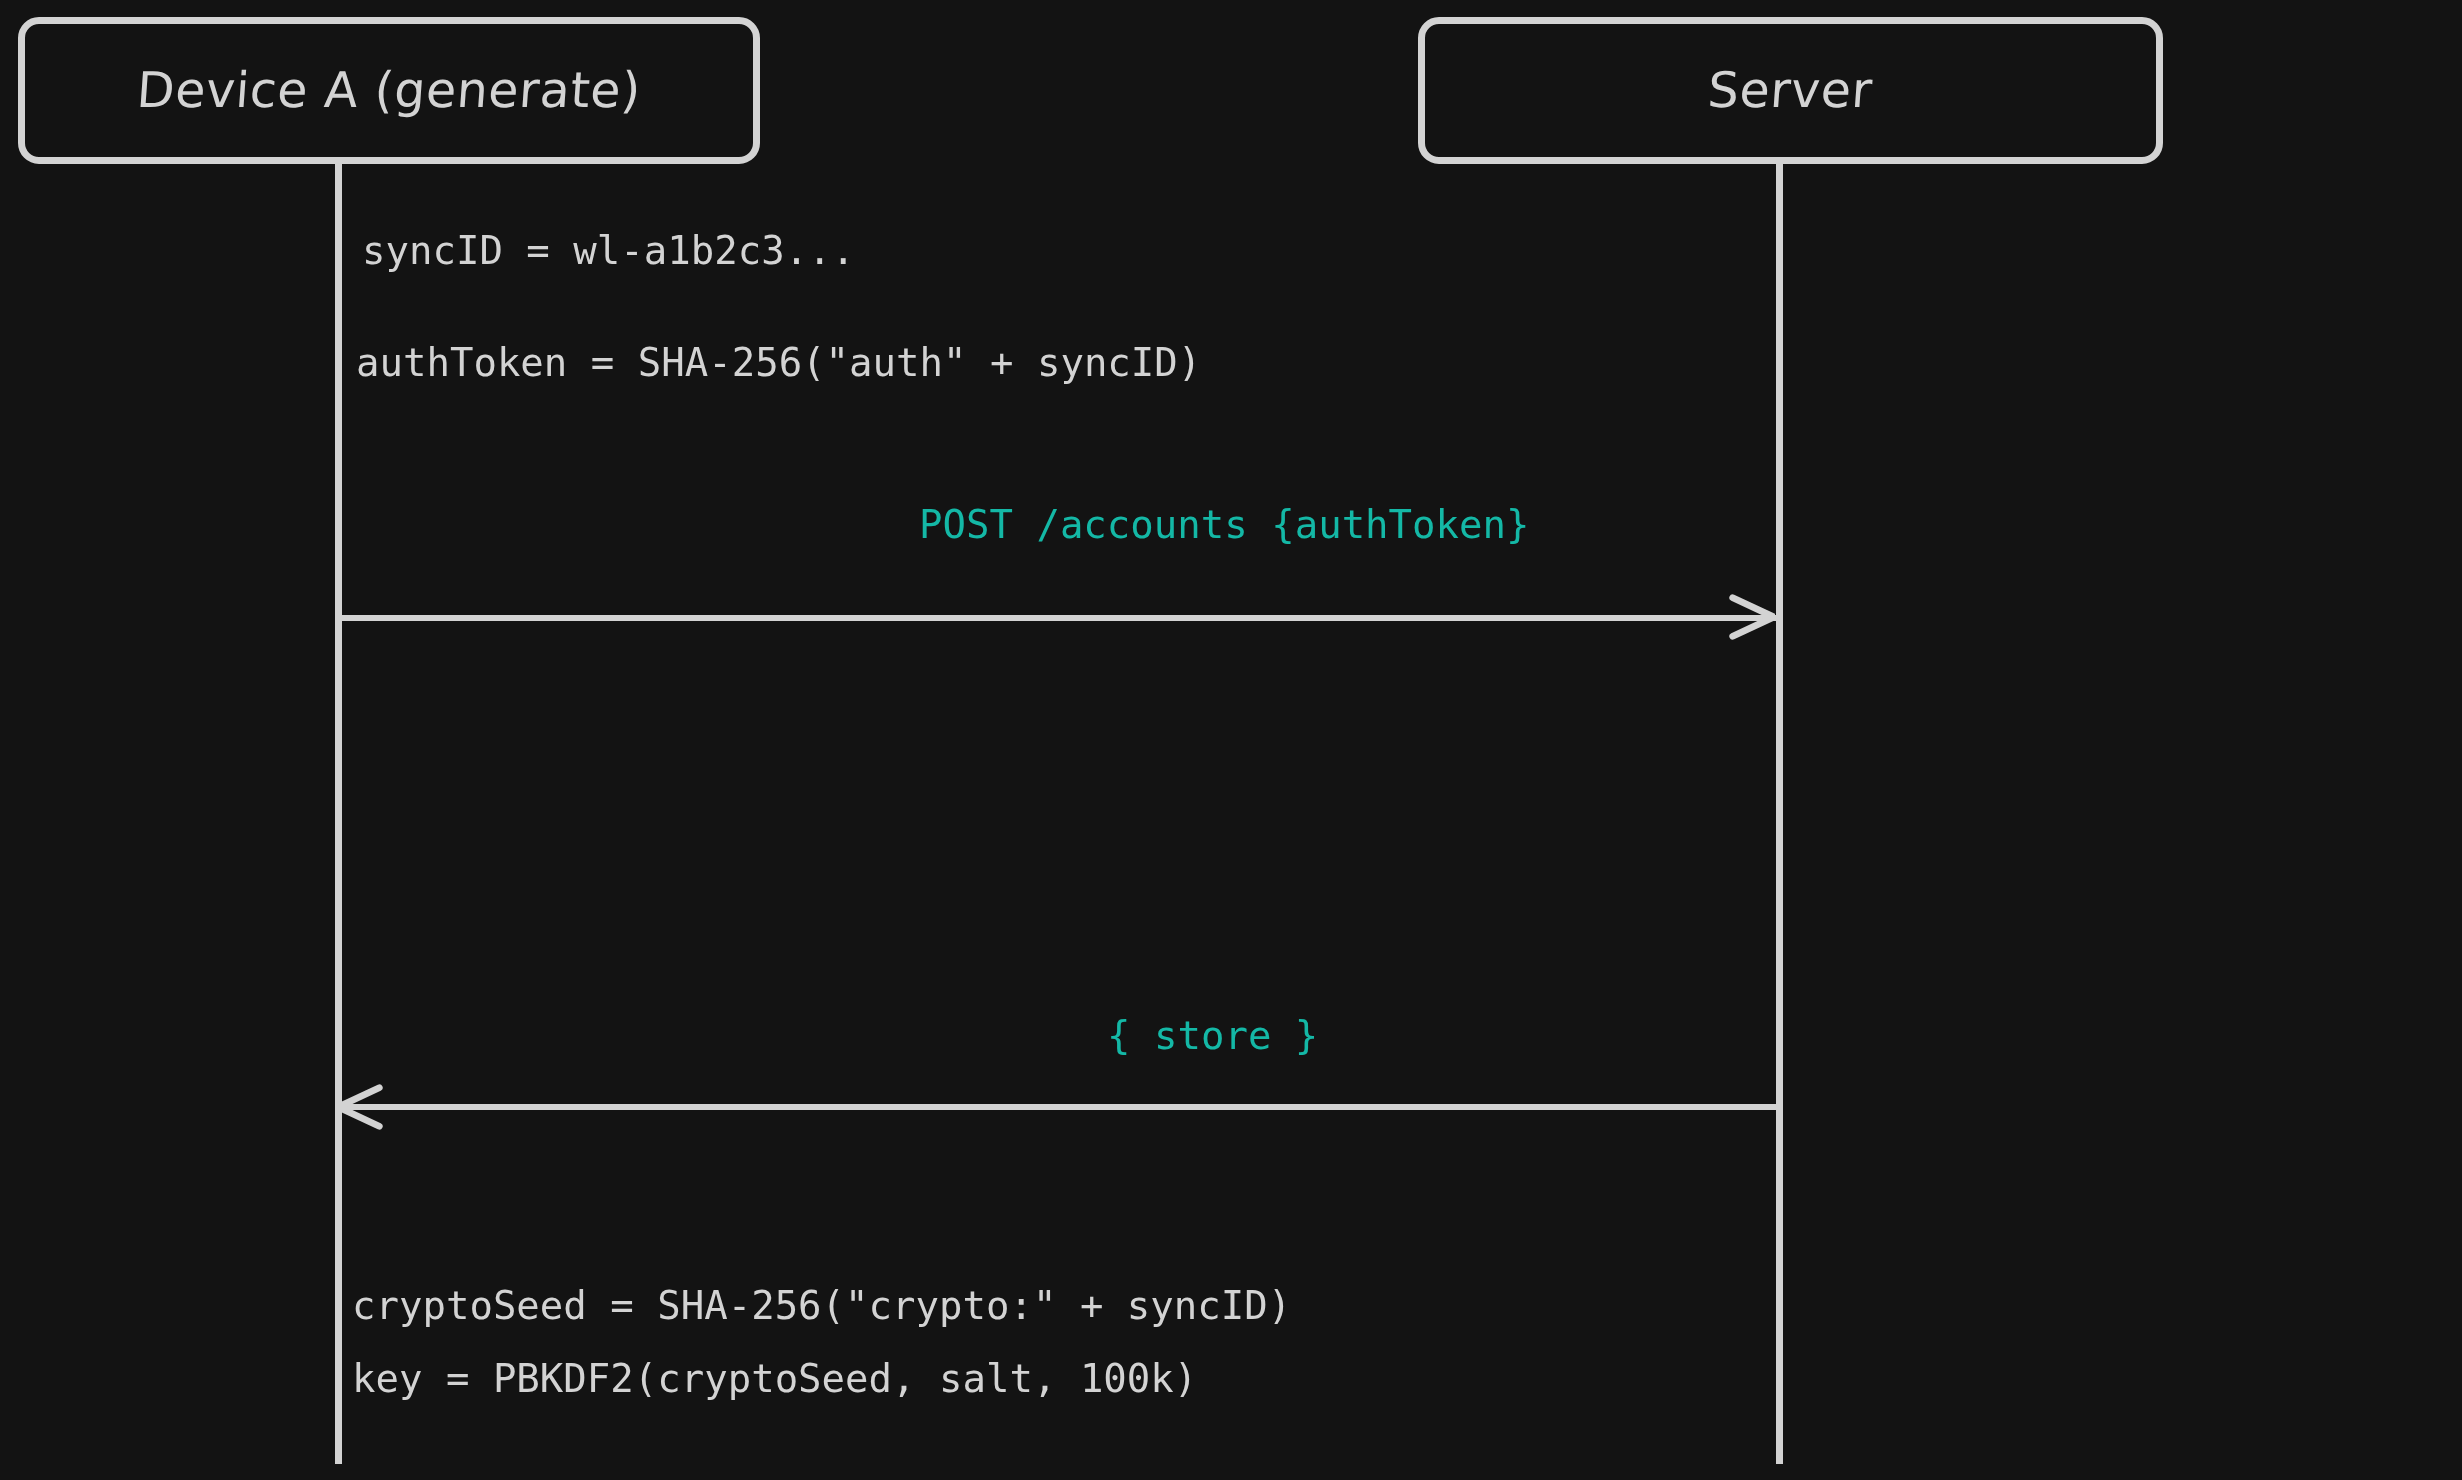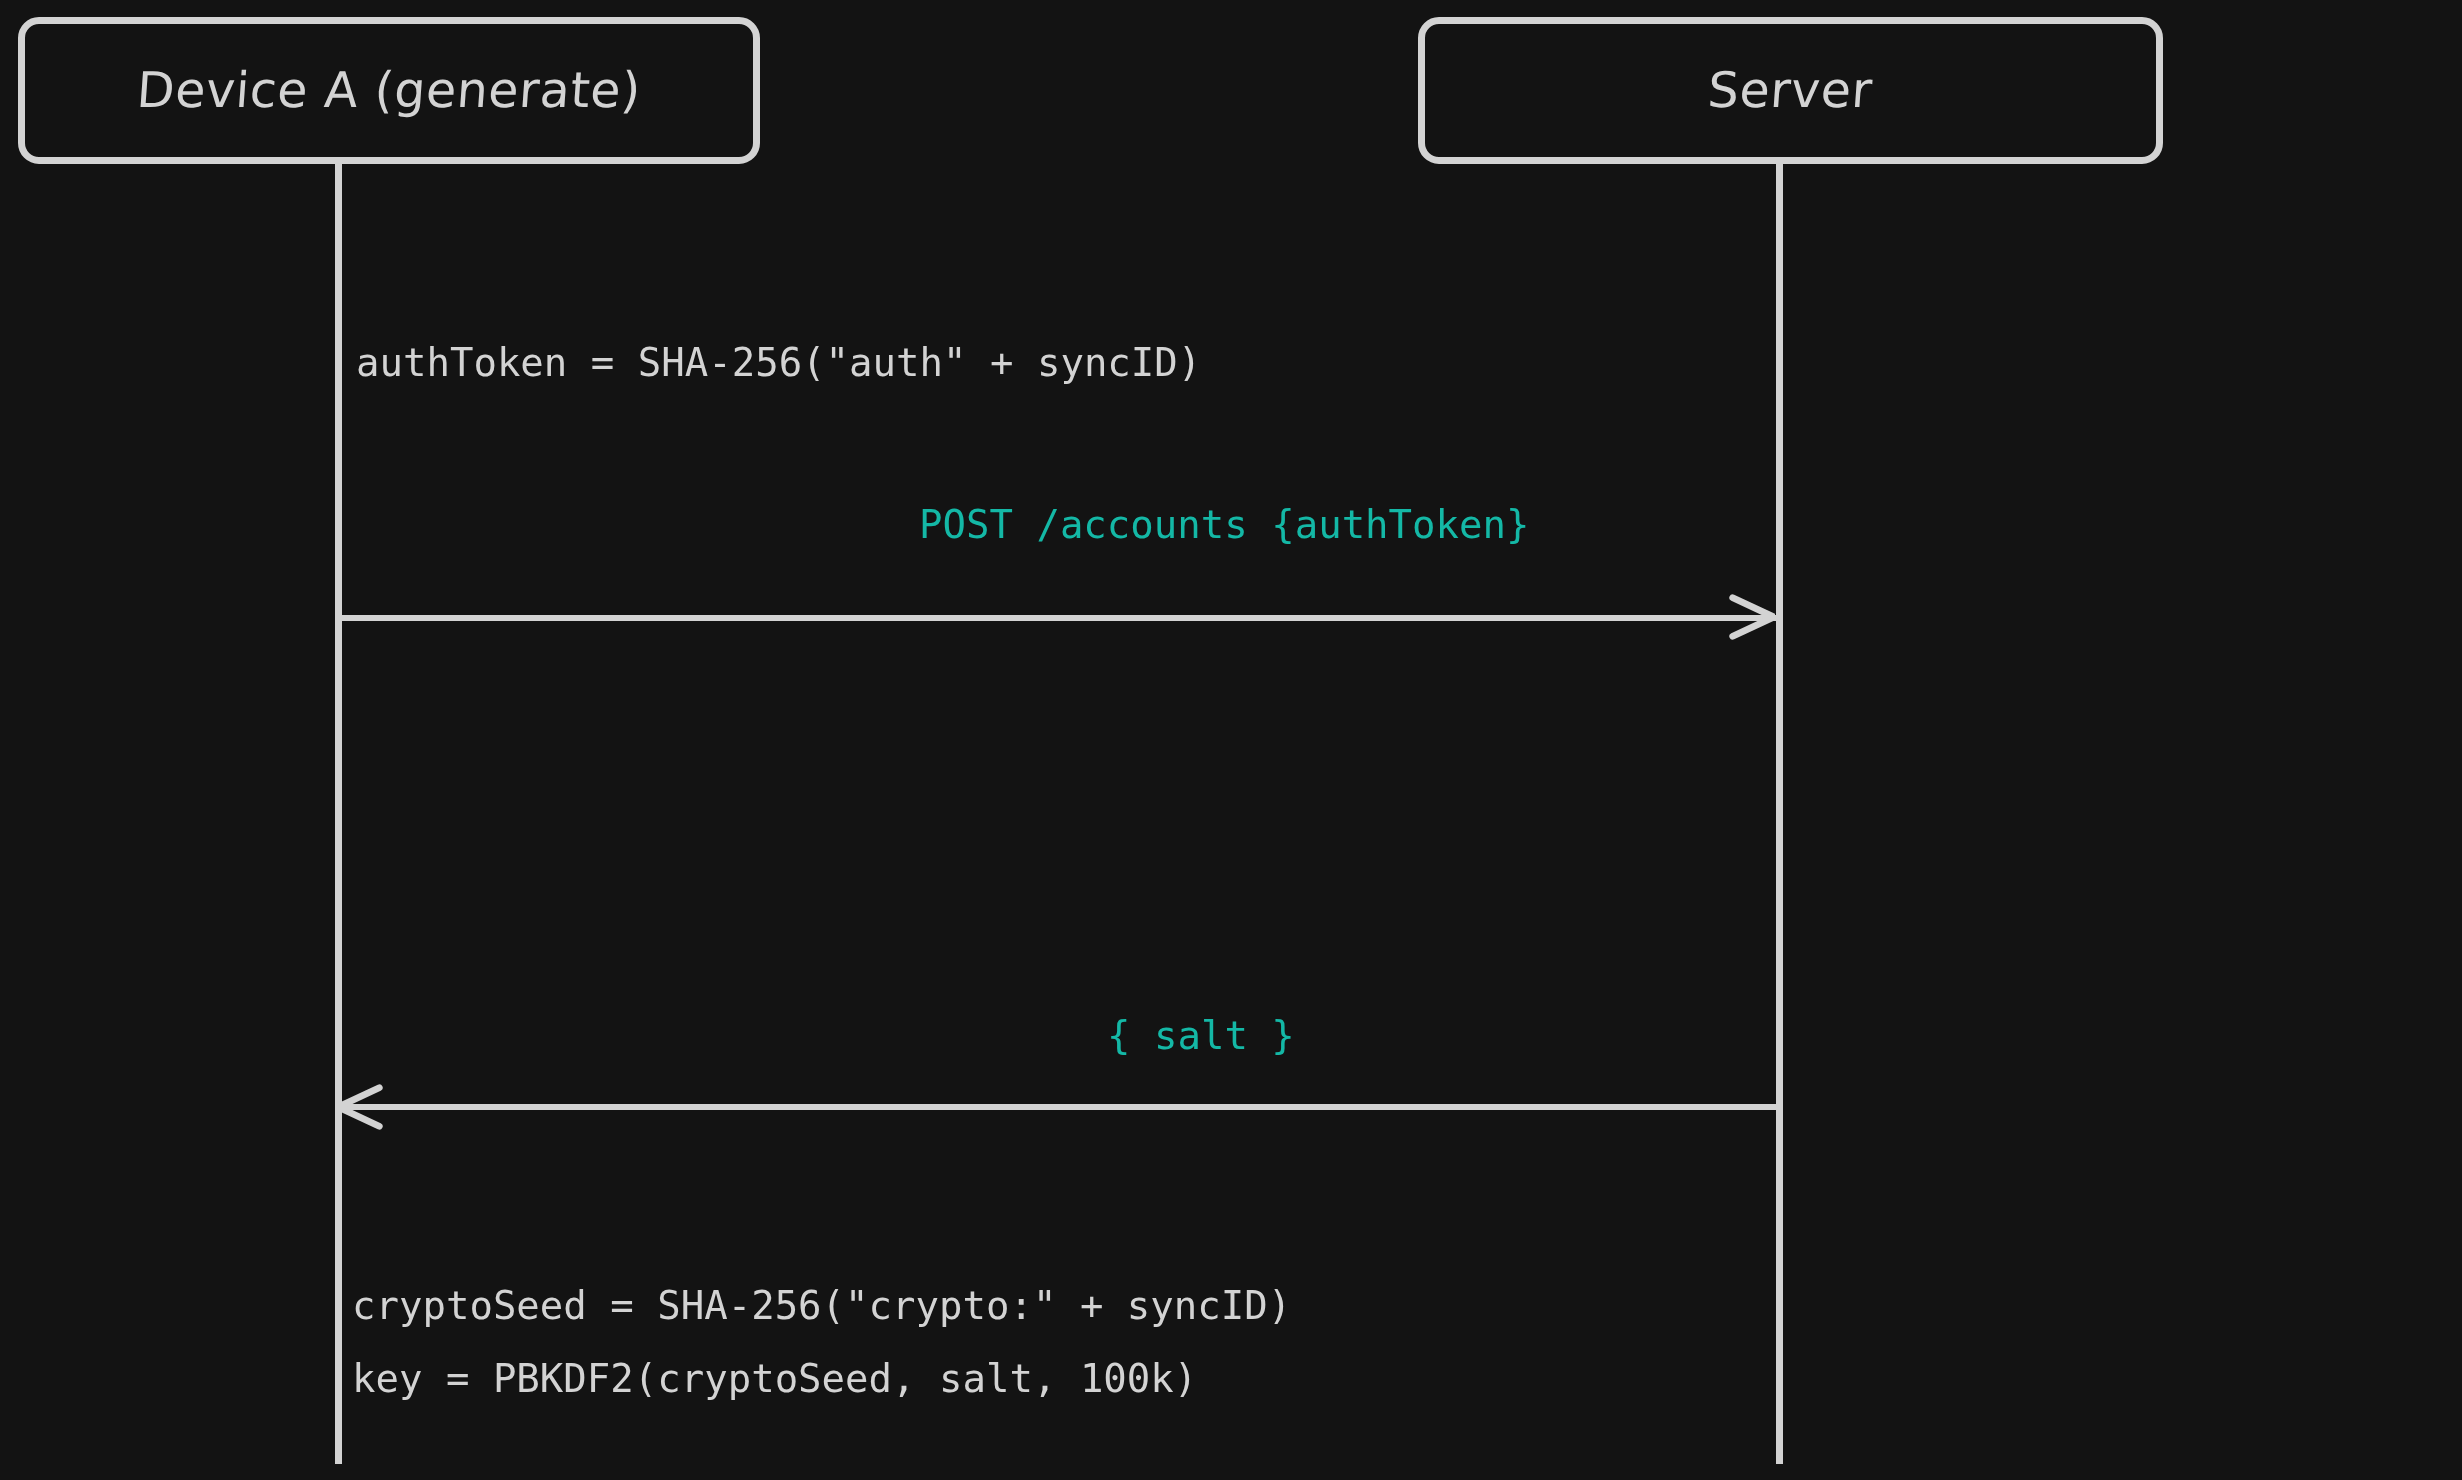--- a/index.html
+++ b/index.html
@@ -87,36 +87,37 @@
   </div>
 
   <div class="participant-box" style="left:1418px; top:17px; width:745px; height:147px;">
     <span class="participant-label">Server</span>
   </div>
 
   <div class="lifeline" style="left:335px; top:164px; height:1300px;"></div>
 
   <div class="lifeline" style="left:1776px; top:164px; height:1300px;"></div>
 
+  <div class="note-text" style="left:362px; top:230px;">syncID = wl-a1b2c3...</div>
 
   <div class="note-text" style="left:356px; top:342px;">authToken = SHA-256("auth" + syncID)</div>
 
   <div class="msg-label" style="left:919px; top:505px;">POST /accounts {authToken}</div>
 
   <div class="msg-line" style="left:339px; top:615px; width:1437px;"></div>
 
   <div class="arrowhead" style="left:1729px; top:594px;">
     <svg width="46" height="46" viewBox="0 0 74 74">
       <path d="M6 6 L72 37 L6 68" fill="none" stroke="#d3d3d3" stroke-width="11" stroke-linecap="round" stroke-linejoin="round"></path>
     </svg>
   </div>
 
 
 
-  <div class="msg-label" style="left:1107px; top:1016px;">{ salt }</div>
+  <div class="msg-label" style="left:1107px; top:1016px;">{ store }</div>
 
   <div class="msg-line" style="left:339px; top:1104px; width:1437px;"></div>
 
   <div class="arrowhead" style="left:337px; top:1084px;">
     <svg width="46" height="46" viewBox="0 0 74 74">
       <path d="M68 6 L2 37 L68 68" fill="none" stroke="#d3d3d3" stroke-width="11" stroke-linecap="round" stroke-linejoin="round"></path>
     </svg>
   </div>
 
   <div class="note-text" style="left:352px; top:1285px;">cryptoSeed = SHA-256("crypto:" + syncID)</div>

